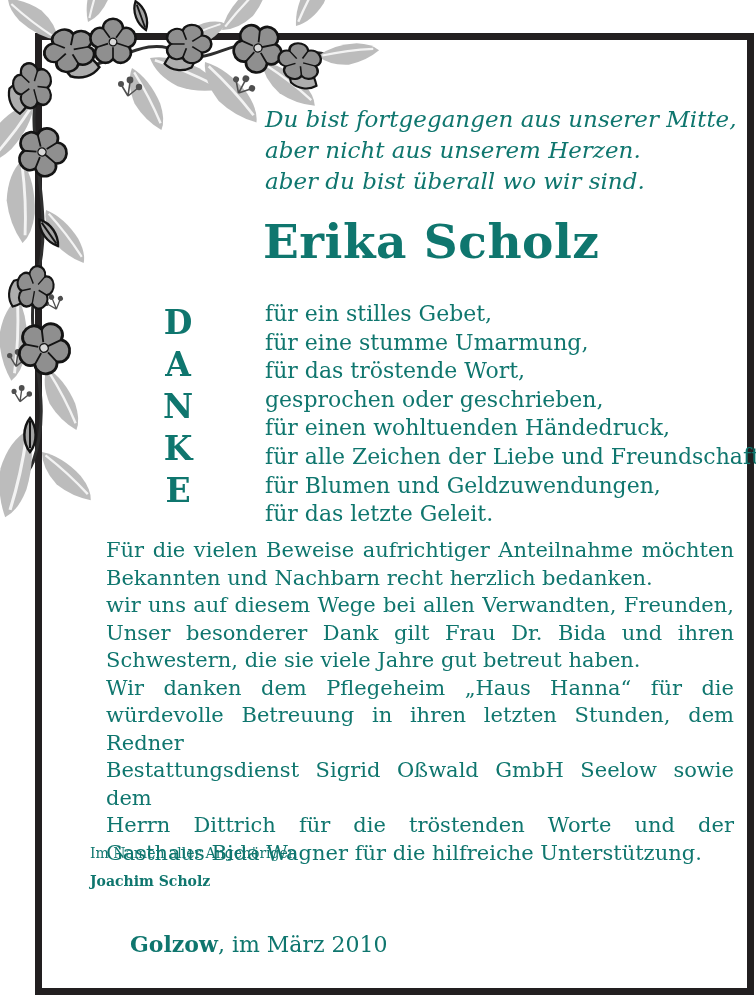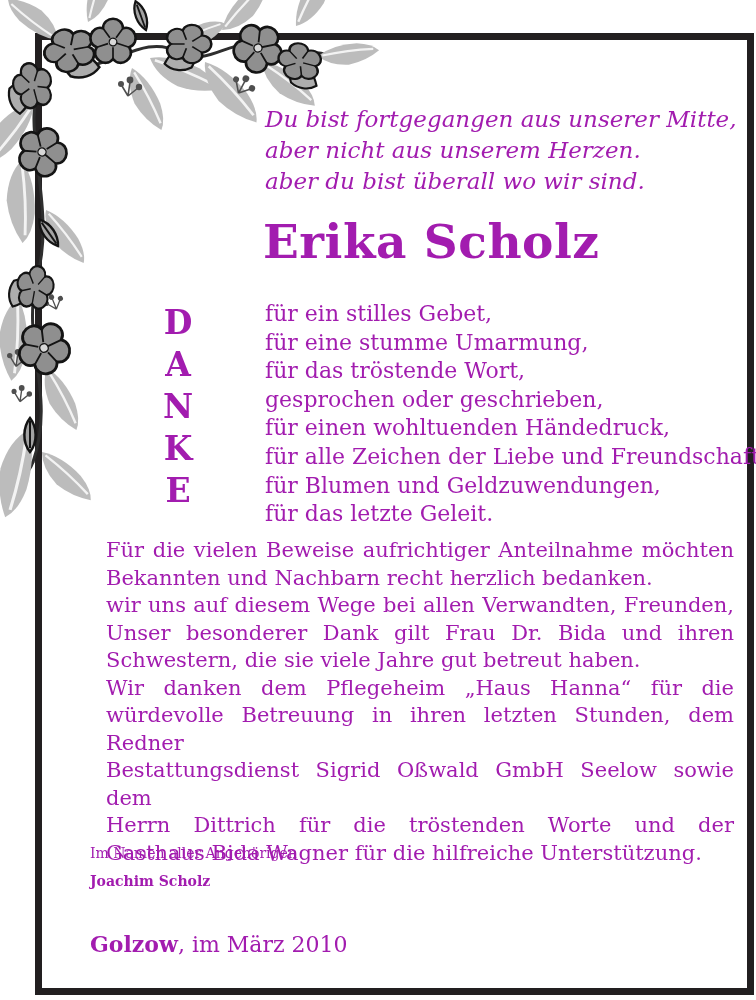--- a/index.html
+++ b/index.html
@@ -1,18 +1,18 @@
 <!DOCTYPE html>
 <html><head>
 <meta charset="utf-8">
 <style>
   html,body { margin:0; padding:0; background:#ffffff; }
   .page {
     position:relative; width:756px; height:1000px; background:#ffffff;
-    font-family:"DejaVu Serif", serif; color:#a21caf; overflow:hidden;
+    font-family:"DejaVu Serif", serif; color:#0f766e; overflow:hidden;
   }
   .frame {
     position:absolute; left:35px; top:33px; width:705px; height:948px;
     border:7px solid #221f20; box-sizing:content-box;
   }
   .garland { position:absolute; left:0; top:0; pointer-events:none; }
 
   .poem {
     position:absolute; left:265px; top:104px;
     font-style:italic; font-size:23px; line-height:31px; width:475px;
@@ -37,21 +37,21 @@
   .jline { text-align:justify; text-align-last:justify; }
   .jline.last { text-align-last:left; }
   .signature {
     position:absolute; left:90px; top:839px;
     font-size:14px; line-height:28px;
   }
   .sig-name { font-weight:bold; }
   .dateline {
     position:absolute; left:90px; top:931px; font-size:22px;
   }
-  .place { font-weight:bold; }
+  .place { font-weight:bold;margin-left:40px; }
 
   
   .petal { fill:#8f8f8f; stroke:#141414; stroke-width:3px; }
   .fold  { fill:none;    stroke:#141414; stroke-width:2px; }
   .eye   { fill:#d8d8d8; stroke:#141414; stroke-width:1.5px; }
   .lf    { fill:#bcbcbc; stroke:none; }
   .vein  { fill:none; stroke:#f3f3f3; stroke-width:2.5px; }
   .tube  { fill:#adadad; stroke:#141414; stroke-width:2.5px; }
   .berry { fill:#4f4f4f; }
   .stems { fill:none; stroke:#4f4f4f; stroke-width:1.6px; }

